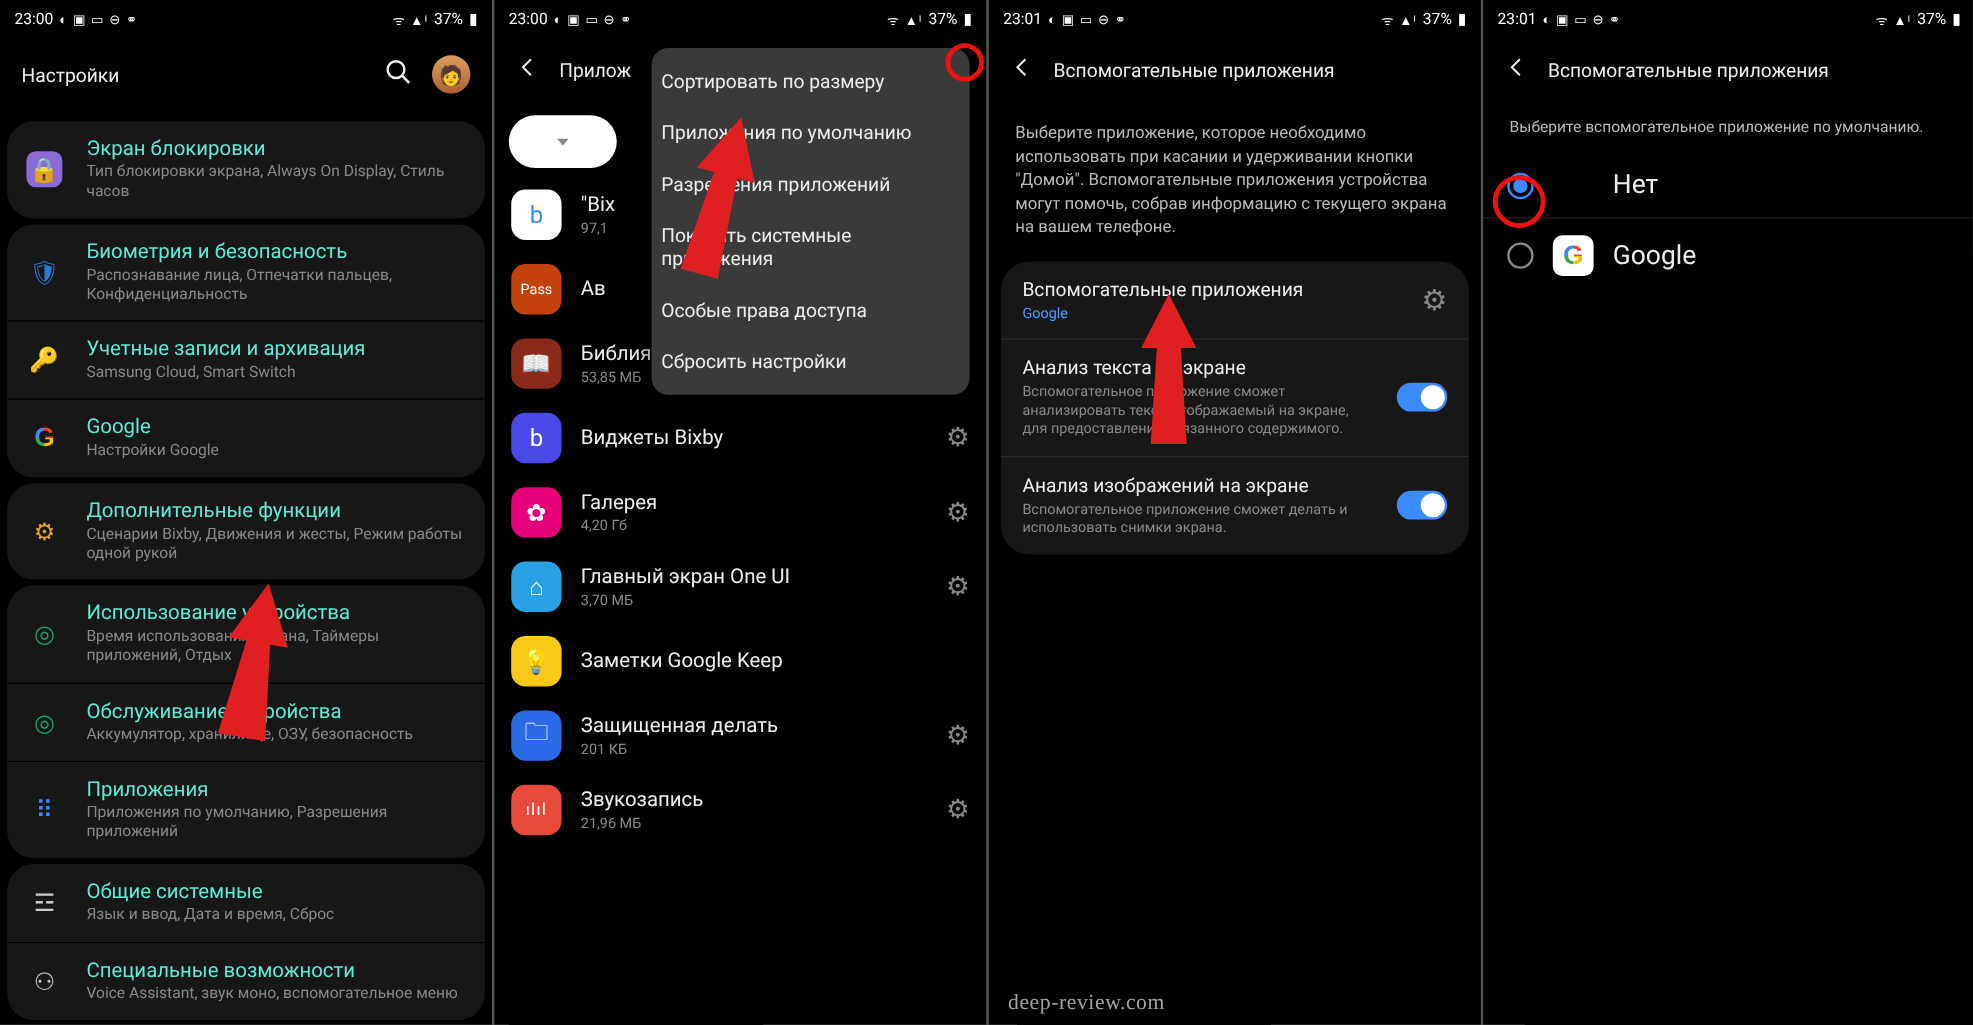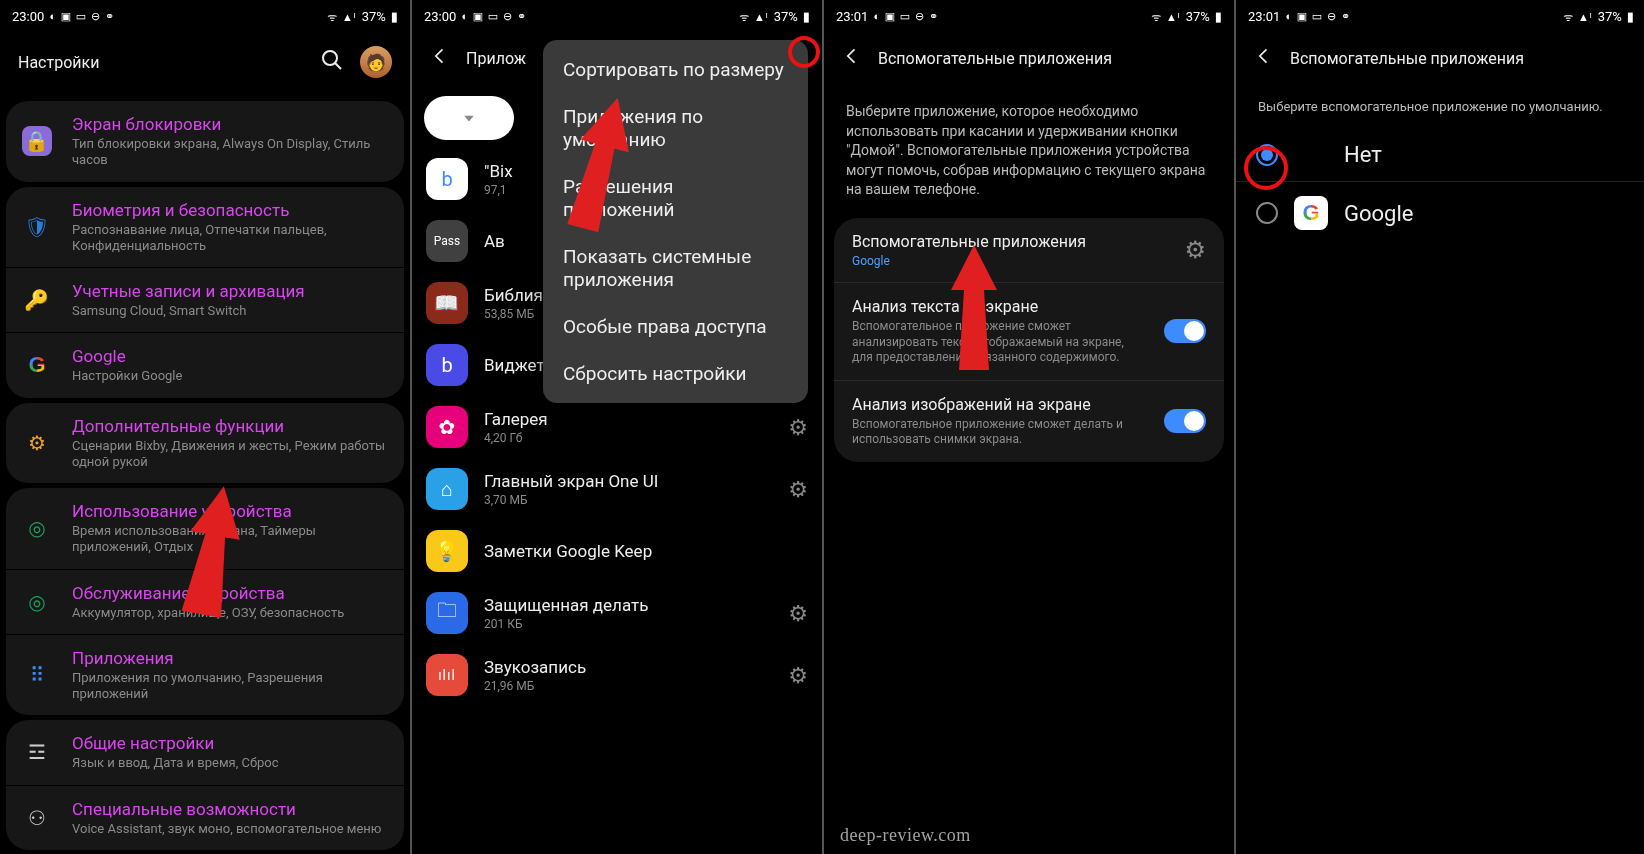--- a/index.html
+++ b/index.html
@@ -59,21 +59,21 @@
     border-radius: 0;
   }
   .item:first-child { border-top-left-radius: 22px; border-top-right-radius: 22px; }
   .item:last-child { border-bottom-left-radius: 22px; border-bottom-right-radius: 22px; }
   .item + .item { margin-top: 1px; }
   .item .icon-slot {
     width: 34px; height: 34px; display:flex;align-items:center;justify-content:center;
     font-size: 20px;
   }
   .item .texts { flex: 1; overflow:hidden; }
-  .item .label { font-size: 17px; color: #d946ef; }
+  .item .label { font-size: 17px; color: #5eead4; }
   .item .sub { font-size: 13px; color: #8a8a8a; margin-top: 2px; line-height:1.25; }
 
   
   .pill {
     margin: 8px 12px 8px;
     background: #fff;
     color:#222;
     border-radius: 24px;
     height: 44px;
     display:flex;align-items:center;justify-content:center;
@@ -98,22 +98,22 @@
     position:absolute;
     top: 40px; right: 14px;
     background: #3a3a3a;
     border-radius: 14px;
     padding: 6px 0;
     width: 265px;
     z-index: 10;
     box-shadow: 0 6px 20px rgba(0,0,0,0.6);
   }
   .popup .menu-row {
-    padding: 12px 20px;
-    font-size: 19px;
+    padding: 12px 8px;
+    font-size: 16px;
     color:#eee;
   }
 
   
   .arrow {
     position:absolute;
     z-index: 20;
     pointer-events:none;
   }
   .arrow svg { display:block; }
@@ -281,21 +281,21 @@
           <div class="label">Приложения</div>
           <div class="sub">Приложения по умолчанию, Разрешения приложений</div>
         </div>
     </div>
   </div>
 
   <div class="group">
     <div class="item">
       <div class="icon-slot" style="color:#ccc">☲</div>
       <div class="texts">
-          <div class="label">Общие настройки</div>
+          <div class="label">Общие системные</div>
           <div class="sub">Язык и ввод, Дата и время, Сброс</div>
         </div>
     </div>
     <div class="item">
       <div class="icon-slot" style="color:#ccc">⚇</div>
       <div class="texts">
           <div class="label">Специальные возможности</div>
           <div class="sub">Voice Assistant, звук моно, вспомогательное меню</div>
         </div>
     </div>
@@ -336,21 +336,21 @@
   </div>
 
   <div class="app-row">
     <div class="app-ico" style="background:#fff;color:#3d8bff">b</div>
     <div class="app-texts">
         <div class="app-name">"Bix</div>
         <div class="app-size">97,1</div>
       </div>
   </div>
   <div class="app-row">
-    <div class="app-ico" style="background:#404040;font-size:12px">Pass</div>
+    <div class="app-ico" style="background:#c2410c;font-size:12px">Pass</div>
     <div class="app-texts">
         <div class="app-name">Ав</div>
       </div>
   </div>
   <div class="app-row">
     <div class="app-ico" style="background:#8a2a1a">📖</div>
     <div class="app-texts">
         <div class="app-name">Библия</div>
         <div class="app-size">53,85 МБ</div>
       </div>

